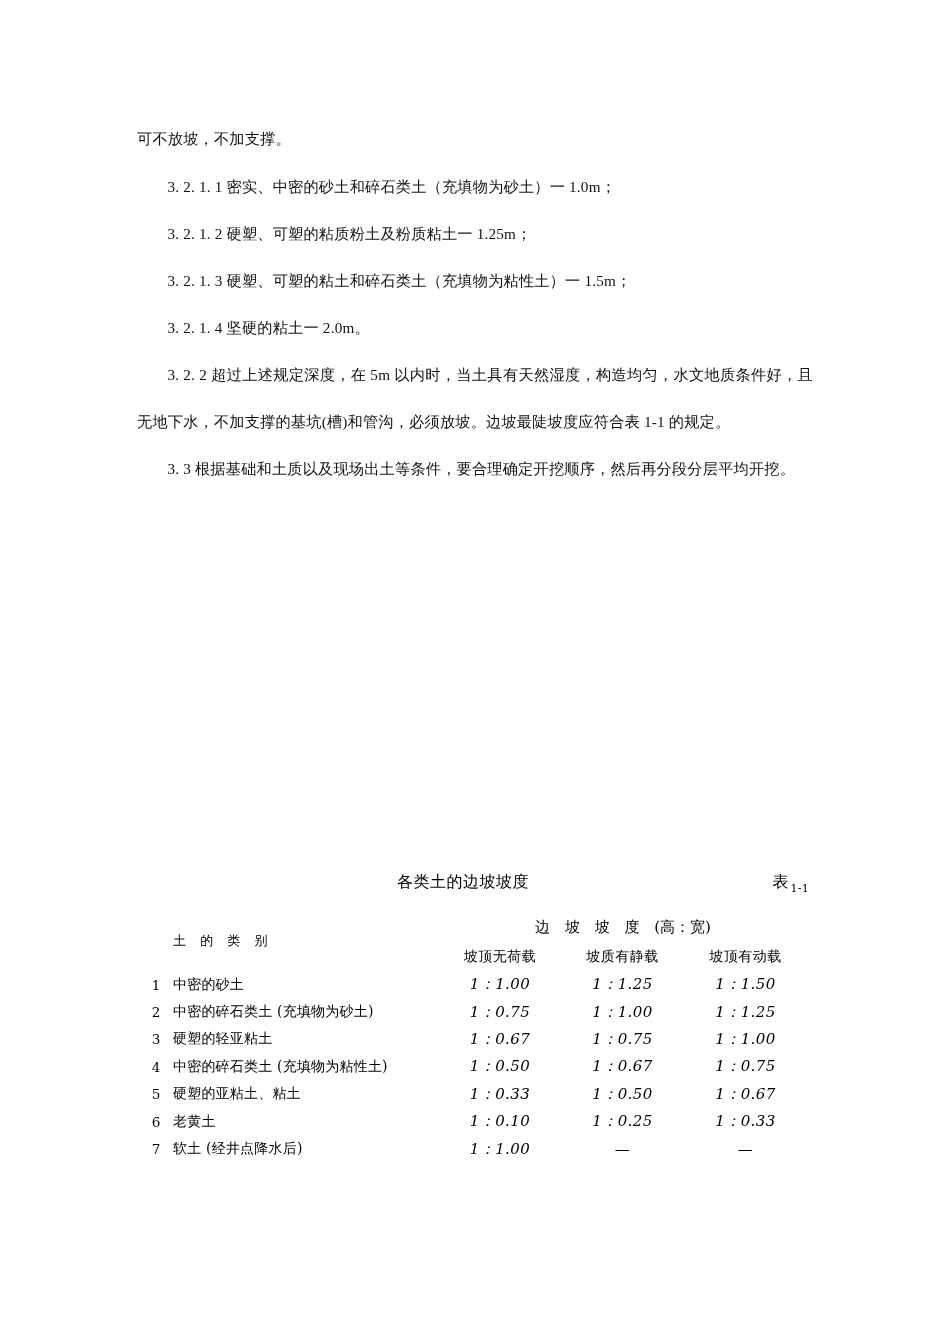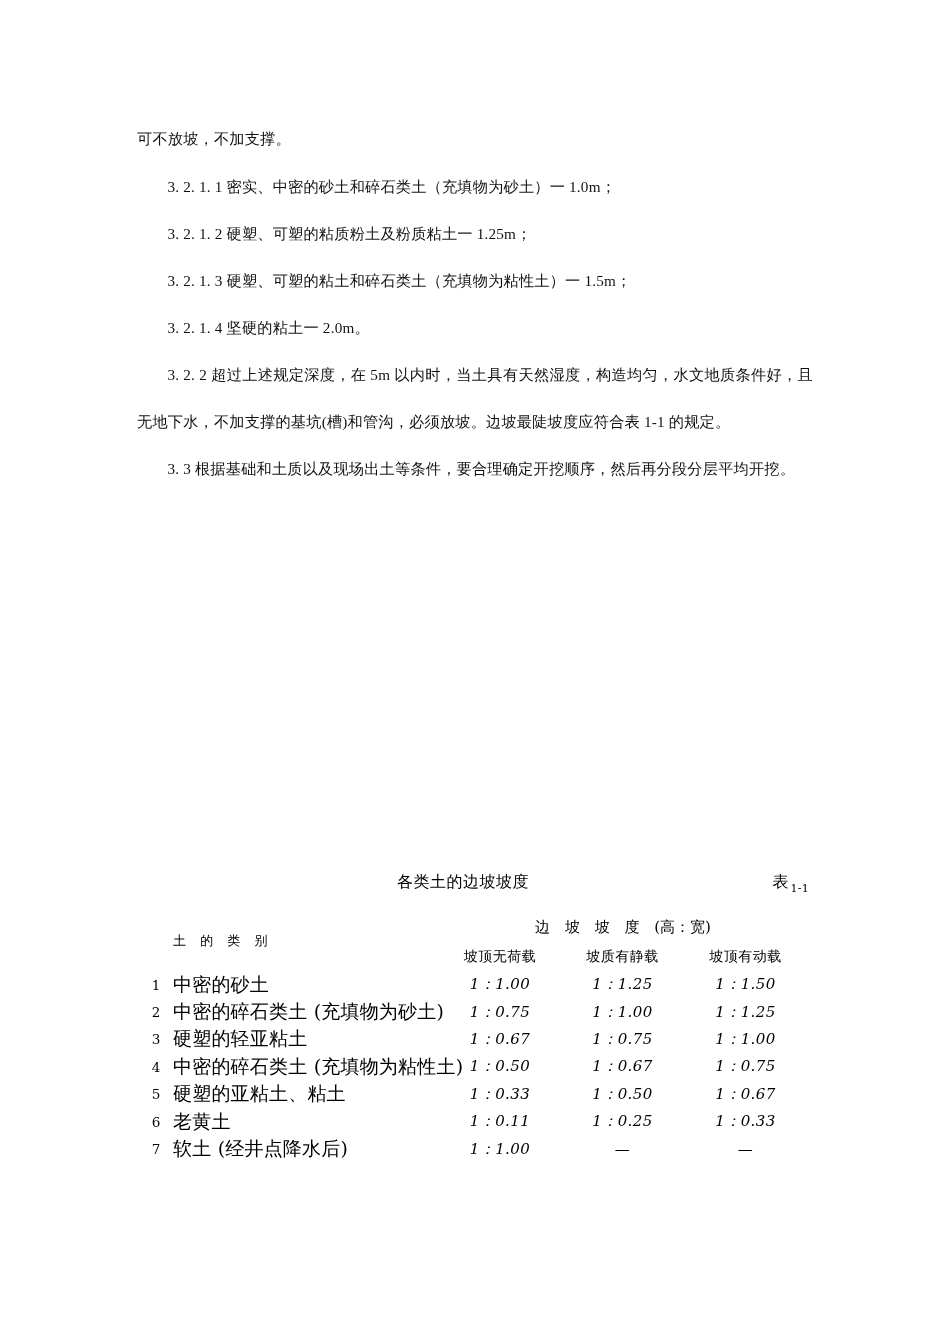--- a/index.html
+++ b/index.html
@@ -133,21 +133,21 @@
   .row-cell {
     height: 27.4px;
   }
   .cell-idx {
     text-align: center;
     font-size: 13.5px;
   }
   .cell-name {
     text-align: left;
     padding-left: 9px;
-    font-size: 19px;
+    font-size: 14px;
     letter-spacing: 0.2px;
     white-space: nowrap;
   }
   .cell-val {
     text-align: center;
     font-size: 15px;
     letter-spacing: 0.4px;
     font-style: italic;
   }
   .cell-val.dash {
@@ -226,21 +226,21 @@
       <tr>
         <td class="row-cell cell-idx">5</td>
         <td class="row-cell cell-name br-thin">硬塑的亚粘土、粘土</td>
         <td class="row-cell cell-val br-thin">1：0.33</td>
         <td class="row-cell cell-val br-thin">1：0.50</td>
         <td class="row-cell cell-val">1：0.67</td>
       </tr>
       <tr>
         <td class="row-cell cell-idx">6</td>
         <td class="row-cell cell-name br-thin">老黄土</td>
-        <td class="row-cell cell-val br-thin">1：0.11</td>
+        <td class="row-cell cell-val br-thin">1：0.10</td>
         <td class="row-cell cell-val br-thin">1：0.25</td>
         <td class="row-cell cell-val">1：0.33</td>
       </tr>
       <tr>
         <td class="row-cell cell-idx bb-thick">7</td>
         <td class="row-cell cell-name br-thin bb-thick">软土 (经井点降水后)</td>
         <td class="row-cell cell-val br-thin bb-thick">1：1.00</td>
         <td class="row-cell cell-val dash br-thin bb-thick">—</td>
         <td class="row-cell cell-val dash bb-thick">—</td>
       </tr>

